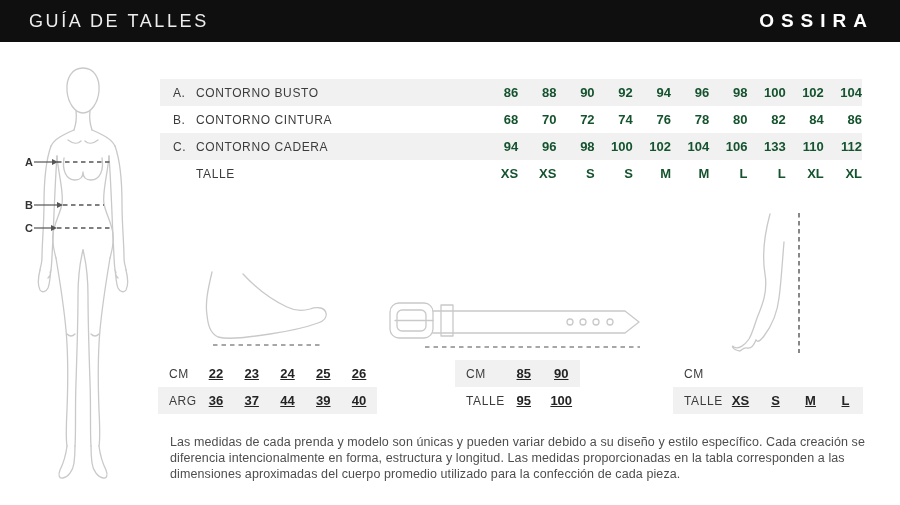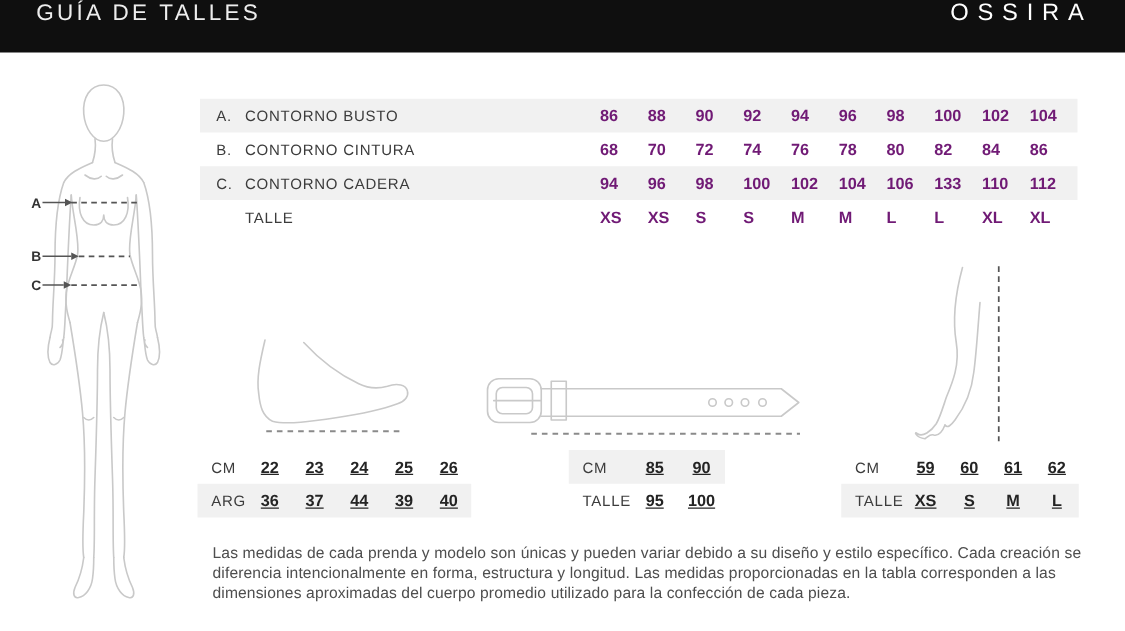--- a/index.html
+++ b/index.html
@@ -4,35 +4,35 @@
 <style>
   * { margin:0; padding:0; box-sizing:border-box; }
   html,body { background:#ffffff; }
   .canvas {
     position:relative; width:900px; height:505px; background:#ffffff;
     font-family:"Liberation Sans", sans-serif; overflow:hidden;
   }
   
   .header {
     position:absolute; left:0; top:0; width:900px; height:42px;
-    background:#0f0f0f; display:flex; 
+    background:#0f0f0f; display:flex; align-items:center;
     justify-content:space-between; padding:0 26px 0 29px;
   }
   .header-title { color:#ededed; font-size:18px; font-weight:400; letter-spacing:2.6px; }
-  .brand { color:#ffffff; font-size:19px; font-weight:400; letter-spacing:7px; }
+  .brand { color:#ffffff; font-size:19px; font-weight:700; letter-spacing:7px; }
 
   
   .main-table { position:absolute; left:160px; top:79px; width:702px; }
   .mrow { display:flex; height:27px; align-items:center; }
   .mrow.alt { background:#f1f1f1; }
   .mlabel { width:320px; padding-left:13px; display:flex; font-size:12px;
             color:#3c3c3c; letter-spacing:0.6px; }
   .mletter { width:23px; }
   .mvals { flex:1; display:flex; }
-  .mcell { flex:1; text-align:left; font-size:13px; font-weight:700; color:#701a75; }
+  .mcell { flex:1; text-align:right; font-size:13px; font-weight:700; color:#14532d; }
 
   
   .stable { position:absolute; top:360px; }
   .srow { display:flex; height:27px; align-items:center; }
   .srow.alt { background:#f1f1f1; }
   .slabel { padding-left:11px; font-size:12px; color:#3c3c3c; letter-spacing:0.6px; }
   .svals { flex:1; display:flex; }
   .scell { flex:1; text-align:center; font-size:13px; font-weight:700; color:#242424;text-decoration:underline; }
   .shoe  { left:158px; width:219px; } .shoe  .slabel { width:40px; }
   .belt  { left:455px; width:125px; } .belt  .slabel { width:50px; }
@@ -249,26 +249,20 @@
 
   <svg id="sleeve-svg" class="fig" width="110" height="150" viewBox="0 0 110 150">
     <path class="art" d="M60,6 C54,28 52,48 55,66 C58,84 52,98 47,110 C44,119 42,126 39,131 C35,137 28,142 24,139 C21,136 22,142 30,143 C33,141 34,139 37,140 C41,141 44,137 46,132"></path>
     <path class="art" d="M74,34 C72,58 71,76 69,90 C67,108 60,120 54,128 C51,132 48,135 46,132"></path>
     <line class="dash" x1="89" y1="5" x2="89" y2="145" stroke-dasharray="3 4"></line>
   </svg>
 
   <div class="stable sleeve">
     <div class="srow">
       <span class="slabel">CM</span>
-      <div class="svals">
-        <span class="scell">59</span>
-        <span class="scell">60</span>
-        <span class="scell">61</span>
-        <span class="scell">62</span>
-      </div>
     </div>
     <div class="srow alt">
       <span class="slabel">TALLE</span>
       <div class="svals">
         <span class="scell">XS</span>
         <span class="scell">S</span>
         <span class="scell">M</span>
         <span class="scell">L</span>
       </div>
     </div>

